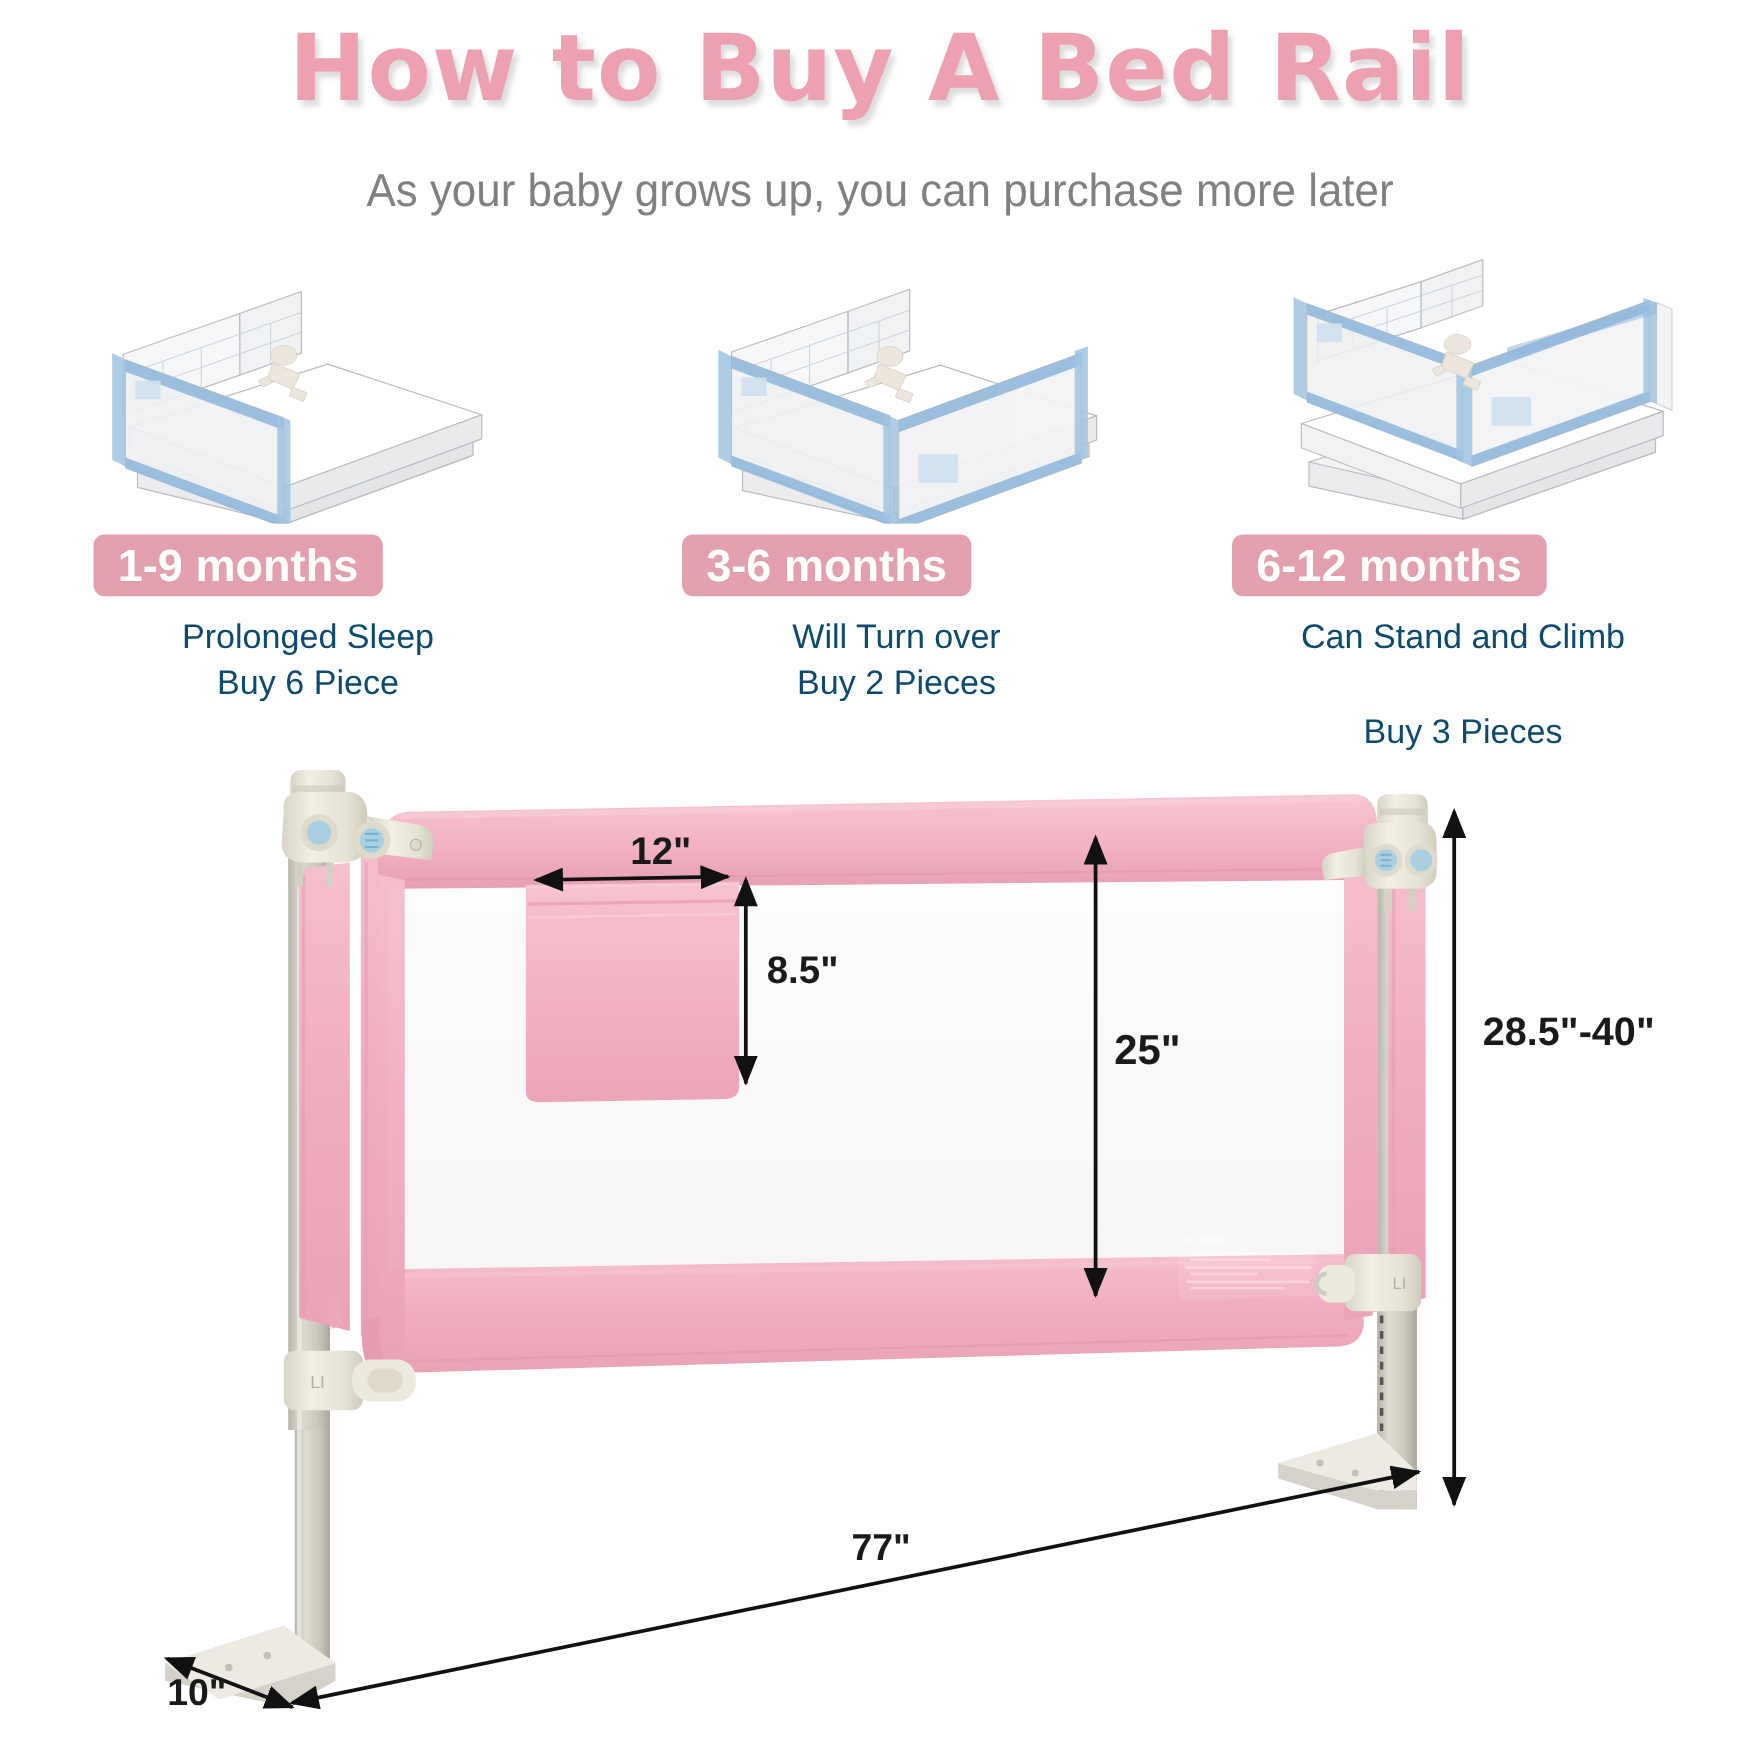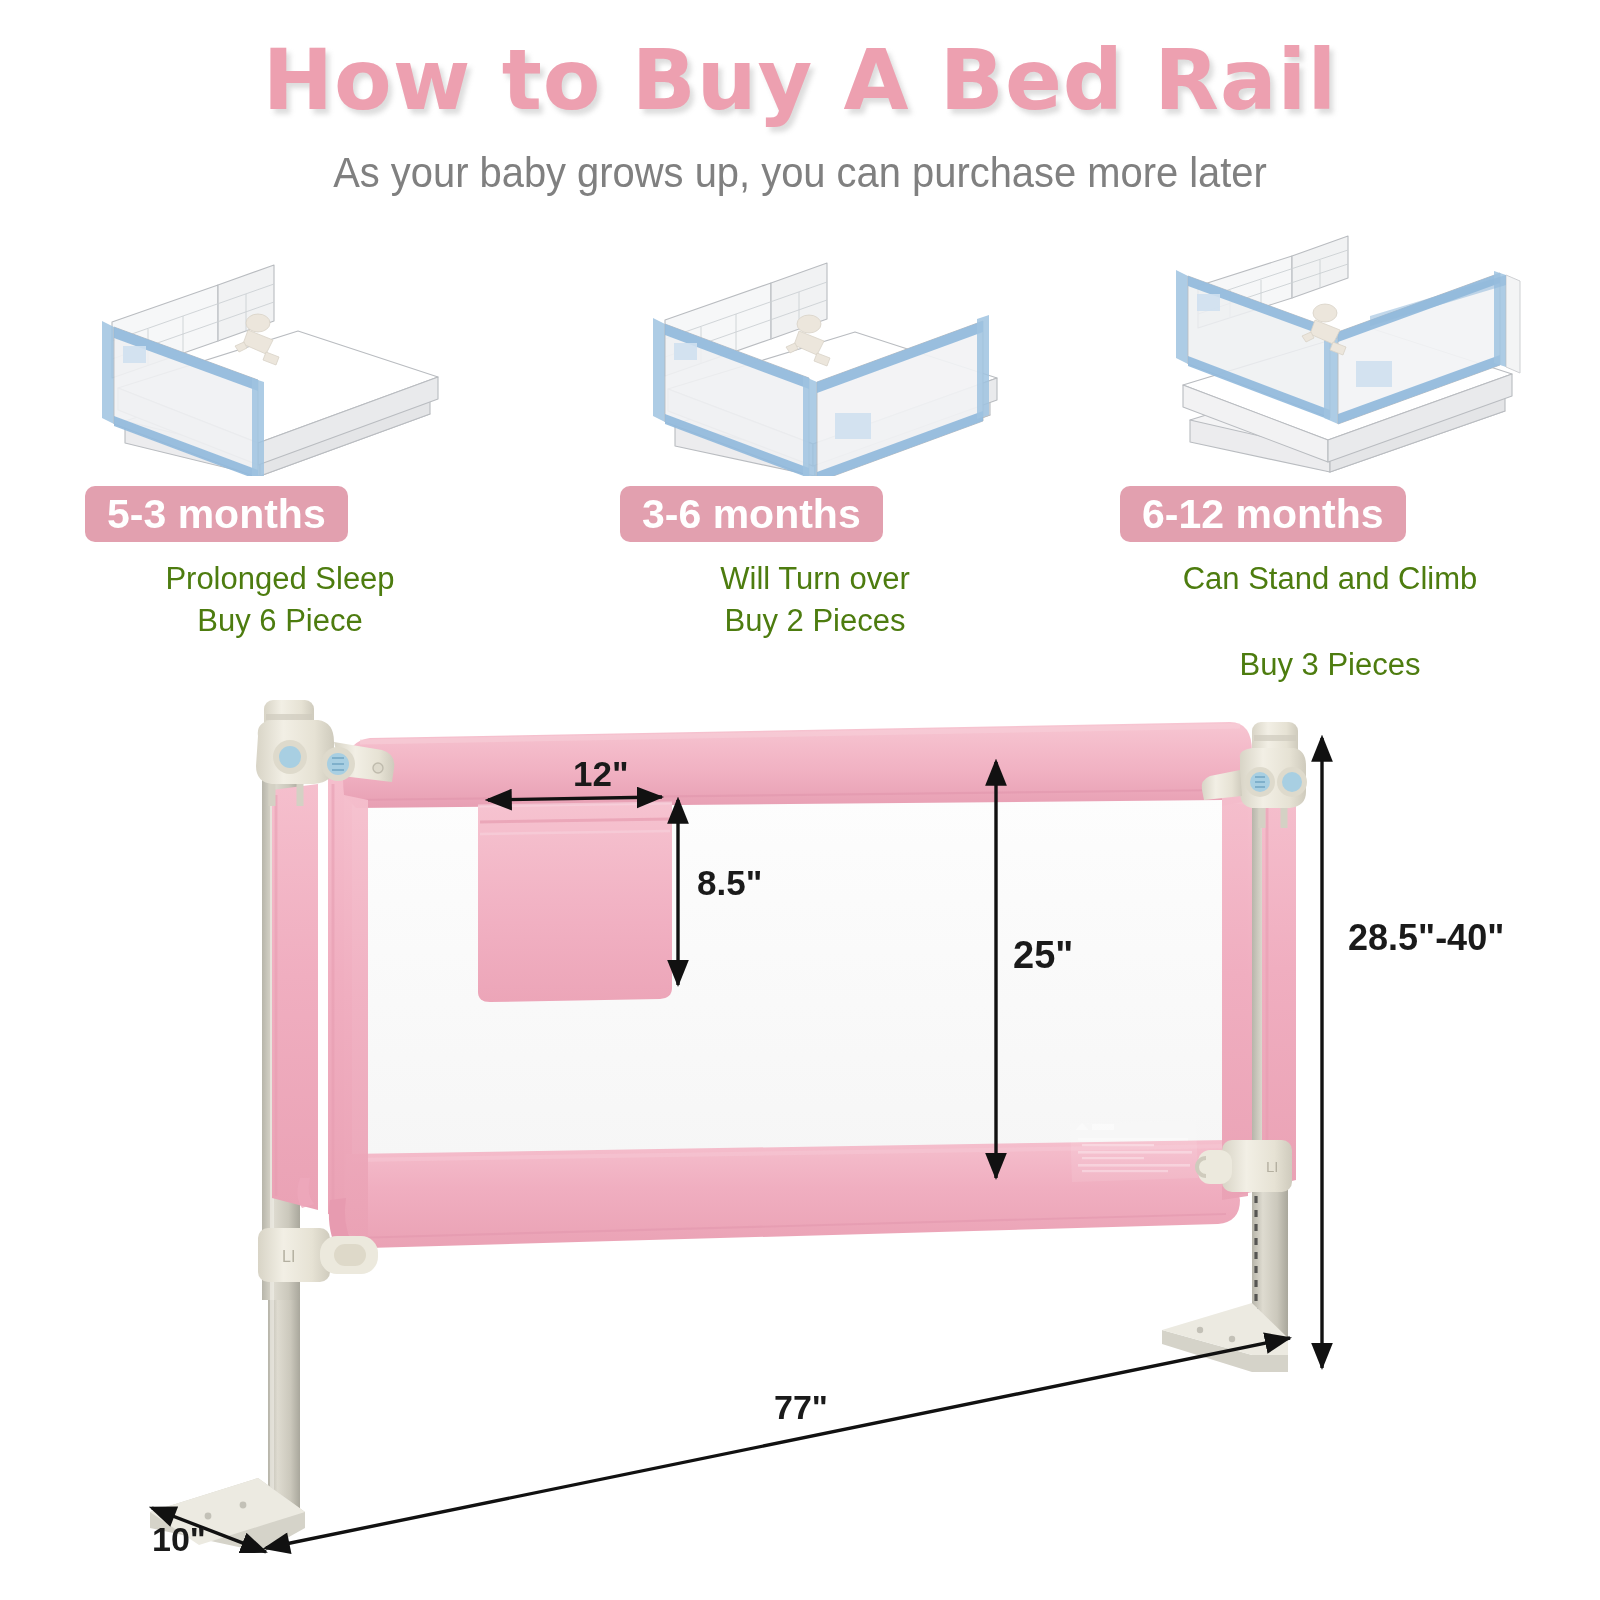--- a/index.html
+++ b/index.html
@@ -2,21 +2,21 @@
 <html><head>
 <meta charset="utf-8">
 <style>
   html,body{margin:0;padding:0;background:#ffffff;}
   body{width:1600px;height:1600px;position:relative;overflow:hidden;
        font-family:"Liberation Sans","DejaVu Sans",sans-serif;}
 
   
   #header{position:absolute;left:0;top:0;width:1600px;height:225px;}
   #page-title{
-    position:absolute;left:0;top:34px;width:1600px;text-align:center;
+    position:absolute;left:0;top:16px;width:1600px;text-align:center;
     font-family:"DejaVu Sans","Liberation Sans",sans-serif;
     font-size:84px;line-height:92px;font-weight:bold;
     color:#eda0b0;letter-spacing:1px;
     -webkit-text-stroke:7px #ffffff;
     paint-order:stroke fill;
     text-shadow:4px 5px 5px rgba(150,150,150,.32);
   }
   #page-subtitle{
     position:absolute;left:0;top:148px;width:1600px;text-align:center;
     font-family:"Liberation Sans","DejaVu Sans",sans-serif;
@@ -28,21 +28,21 @@
   .stage{position:absolute;top:228px;width:500px;height:410px;}
   .stage-illu{position:absolute;left:0;top:0;width:500px;height:248px;}
   .badge{
     position:absolute;top:258px;height:56px;border-radius:10px;
     background:#e2a0af;color:#ffffff;
     font-size:41px;line-height:56px;font-weight:bold;
     text-align:center;white-space:nowrap;padding:0 22px;
   }
   .cap{
     position:absolute;top:330px;width:500px;text-align:center;
-    color:#4d7c0f;font-size:31px;line-height:41px;
+    color:#0c4a6e;font-size:31px;line-height:41px;
   }
 
   
   .illu-svg{position:absolute;left:0;top:0;}
   .dim-label{
     position:absolute;color:#1a1a1a;font-weight:bold;
     font-family:"Liberation Sans","DejaVu Sans",sans-serif;
     white-space:nowrap;
   }
   #lbl-12   {left:573px; top:754px; font-size:35px;}
@@ -95,21 +95,21 @@
       </g>
 
       <g fill="#ece6dc" stroke="#d8d2c6" stroke-width=".8">
         <ellipse cx="228" cy="95" rx="12" ry="9"></ellipse>
         <path d="M218 102 L243 112 L236 126 L213 116 Z"></path>
         <path d="M236 124 L249 129 L246 137 L233 132 Z"></path>
         <path d="M214 114 L205 118 L209 124 L217 120 Z"></path>
       </g>
     </svg>
   </div>
-  <div class="badge" style="left:55px;">5-3 months</div>
+  <div class="badge" style="left:55px;">1-9 months</div>
   <div class="cap">Prolonged Sleep</div>
   <div class="cap" style="top:372px;">Buy 6 Piece</div>
 </div>
 
 <div class="stage" id="stage-1" style="left:565px;">
   <div class="stage-illu">
     <svg class="illu-svg" width="500" height="248" viewBox="0 0 500 248">
       <g stroke="#b9bcc0" stroke-width="1.1" fill="none" stroke-linejoin="round">
         <path d="M110 196 L250 248 L425 187 L288 141 Z" fill="#f4f4f5"></path>
         <path d="M110 196 L110 218 L250 248 L250 228 Z" fill="#ececee"></path>

